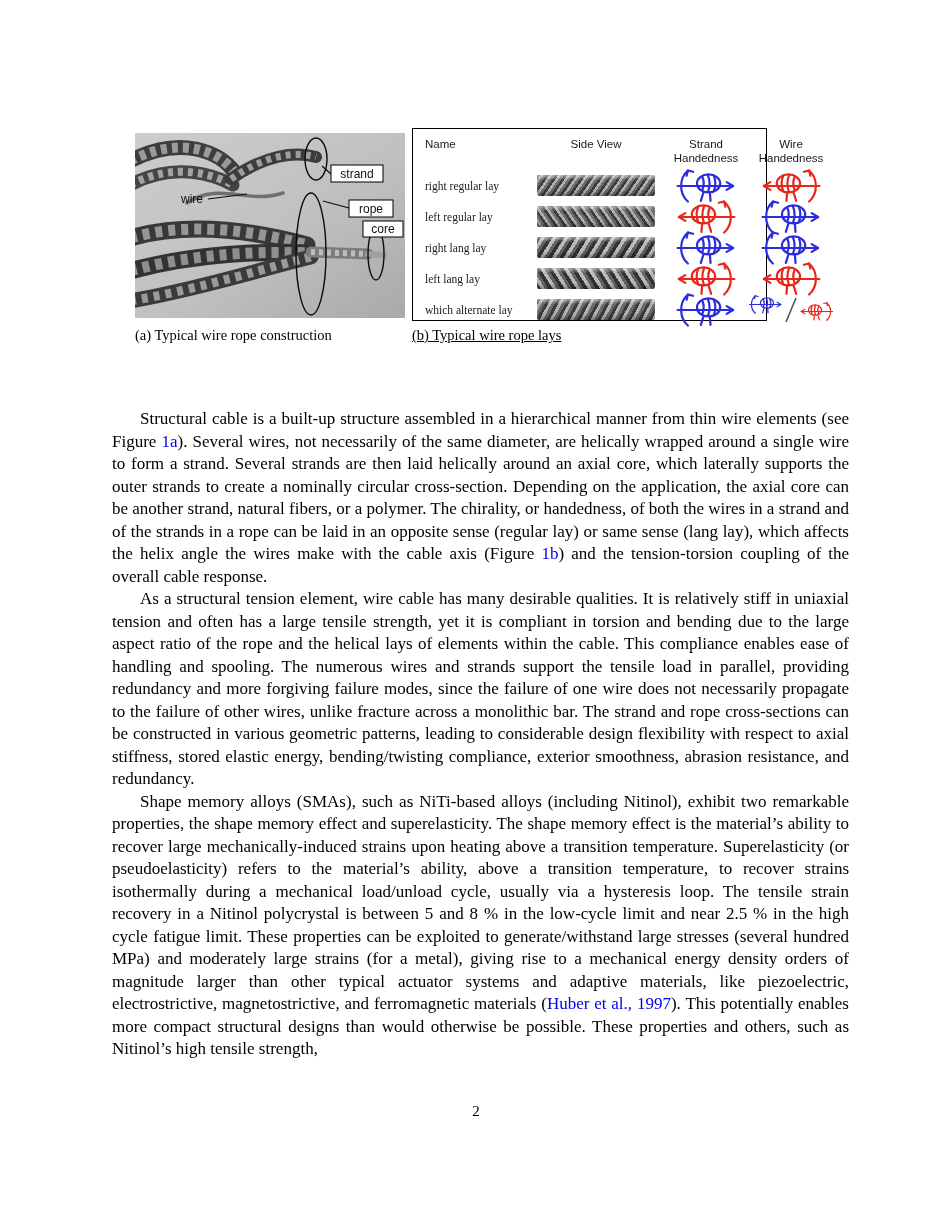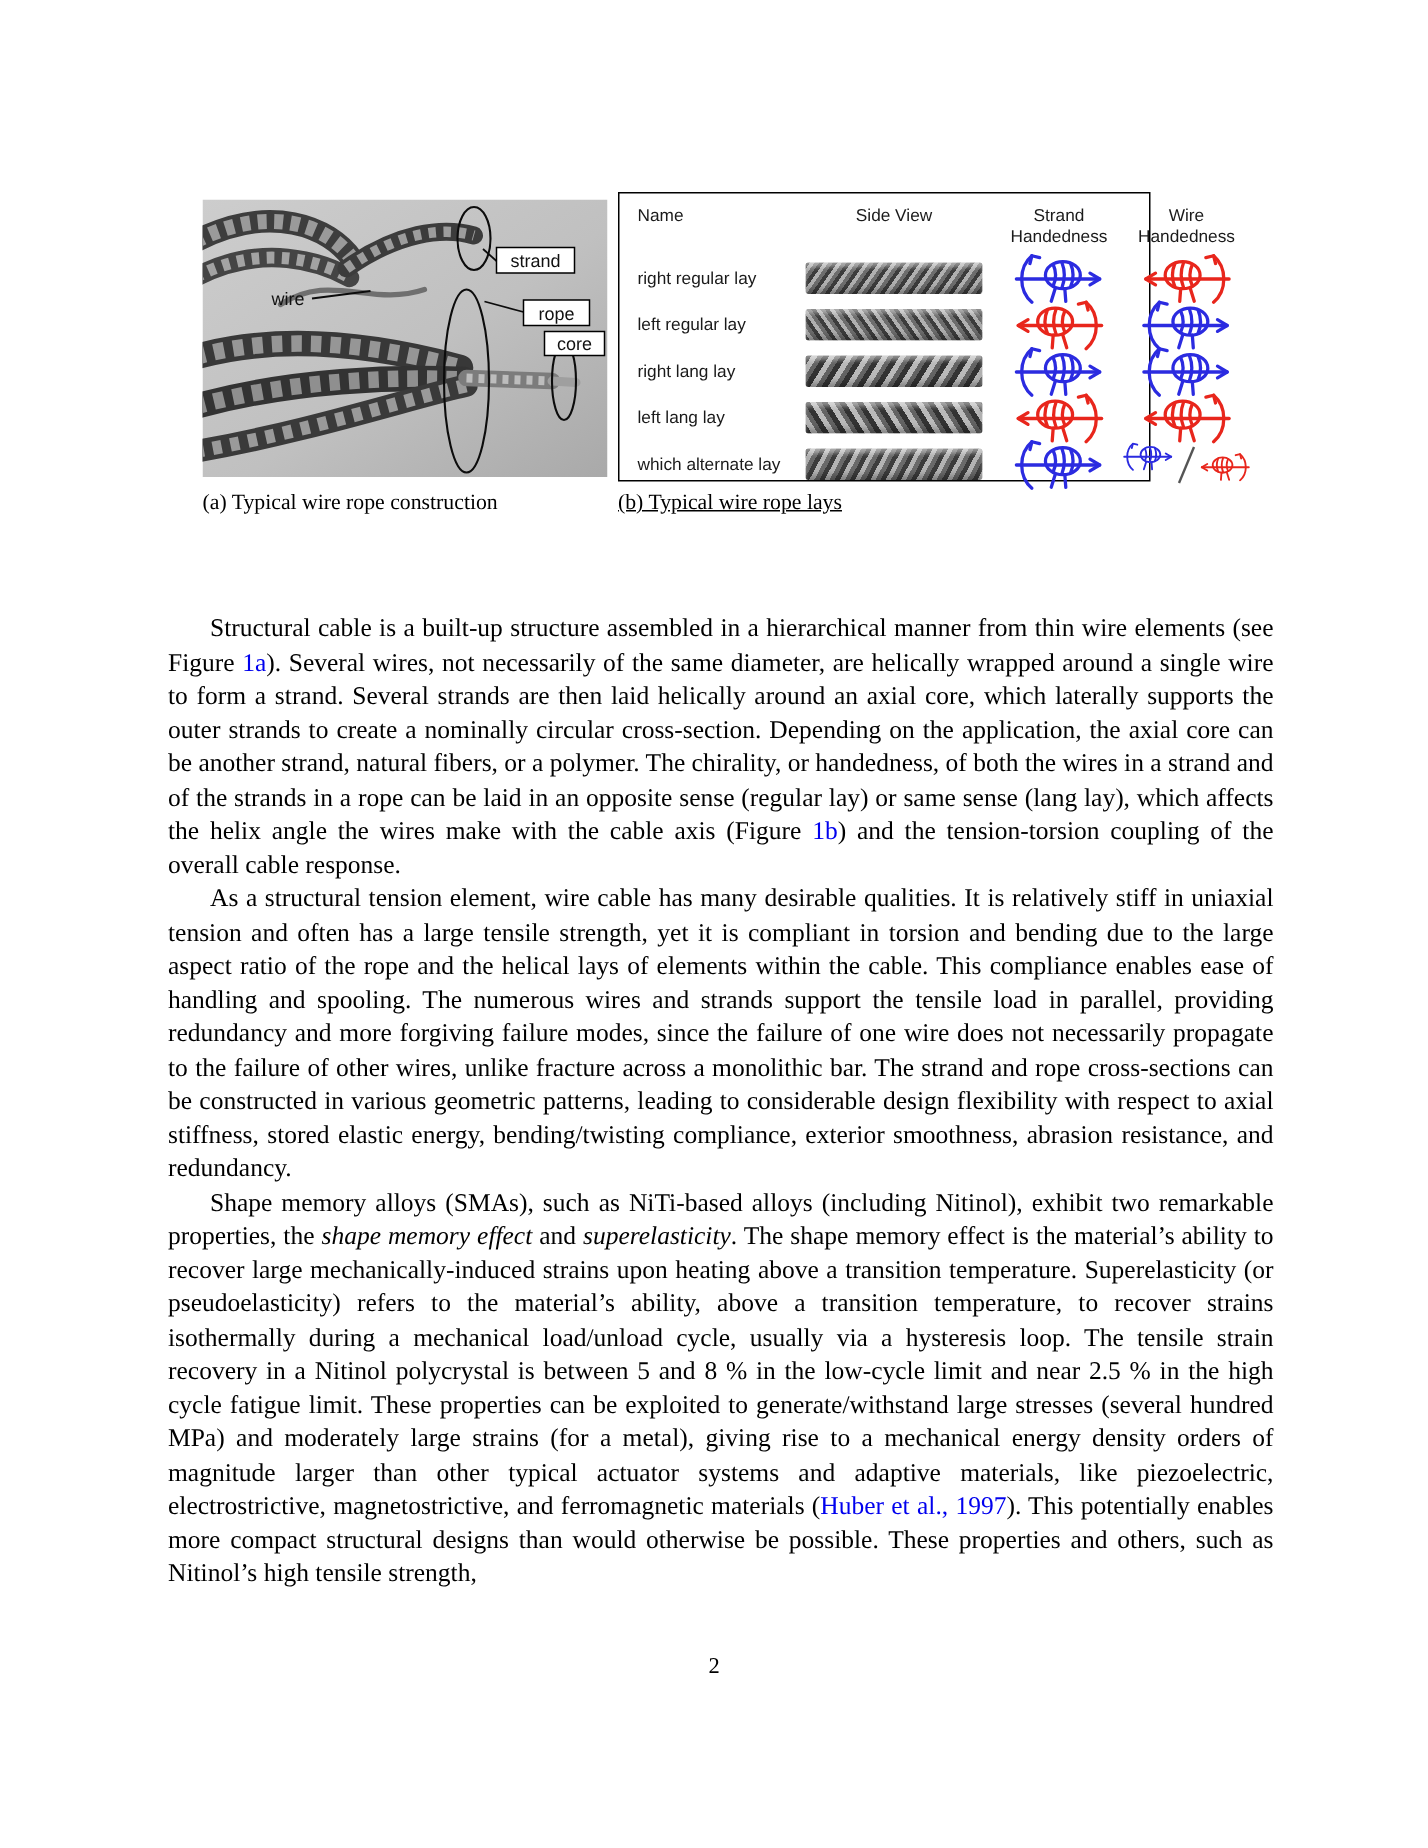--- a/index.html
+++ b/index.html
@@ -19,21 +19,21 @@
     border:1.6px solid #000; background:#fff;
     font-family:"Liberation Sans", sans-serif; color:#1a1a1a;
   }
   .lays-grid {
     display:grid;
     grid-template-columns:106px 130px 90px 80px;
     padding:9px 0 0 12px;
   }
   .lays-head { font-size:11.5px; line-height:1.2; height:32px; white-space:pre-line; }
   .h-center { text-align:center; }
-  .lays-name { font-size:11.5px; display:flex; align-items:center; height:31px; }
+  .lays-name { font-size:11.5px; display:flex; align-items:center; height:31px;font-family:Liberation Serif, serif; }
   .lays-cell { display:flex; align-items:center; justify-content:center; height:31px; }
   .sv { width:118px; height:21px; border-radius:2px;
         box-shadow: inset 0 3px 3px rgba(255,255,255,.45), inset 0 -3px 4px rgba(0,0,0,.3); }
   .sv.right.regular { background:#8e8e8e repeating-linear-gradient(125deg, rgba(25,25,25,.7) 0 2.5px, rgba(190,190,190,.7) 2.5px 5px, rgba(95,95,95,.7) 5px 7.5px); }
   .sv.left.regular  { background:#8e8e8e repeating-linear-gradient(55deg,  rgba(25,25,25,.7) 0 2.5px, rgba(190,190,190,.7) 2.5px 5px, rgba(95,95,95,.7) 5px 7.5px); }
   .sv.right.lang    { background:#8e8e8e repeating-linear-gradient(122deg, rgba(20,20,20,.75) 0 3.5px, rgba(200,200,200,.75) 3.5px 7px, rgba(85,85,85,.75) 7px 10px); }
   .sv.left.lang     { background:#8e8e8e repeating-linear-gradient(58deg,  rgba(20,20,20,.75) 0 3.5px, rgba(200,200,200,.75) 3.5px 7px, rgba(85,85,85,.75) 7px 10px); }
   .sv.right.alternate { background:#8e8e8e repeating-linear-gradient(118deg, rgba(25,25,25,.7) 0 3px, rgba(195,195,195,.7) 3px 6px, rgba(90,90,90,.7) 6px 9px); }
   .hand-pair { display:flex; align-items:center; gap:1px; }
 
@@ -43,21 +43,21 @@
   #subcap-b { left:412px; width:409px;text-decoration:underline; }
   #fig-caption { position:absolute; left:0; top:360px; width:952px; text-align:center; font-size:15px; }
 
   
   #body-text {
     position:absolute; left:112px; top:408px; width:737px;
     font-size:17px; line-height:22.5px; text-align:justify; color:#000;
   }
   #body-text p { text-indent:28px; margin:0; }
   .seg-link { color:#0000EE; }
-  .seg-italic { font-style:italic; }
+  .seg-italic { }
 
   
   #page-number { position:absolute; left:0; top:1103px; width:952px; text-align:center; font-size:15px; }
 </style>
 </head>
 <body>
 
 <div class="page">
 
   <svg id="photo-a" viewBox="0 0 270 185">

